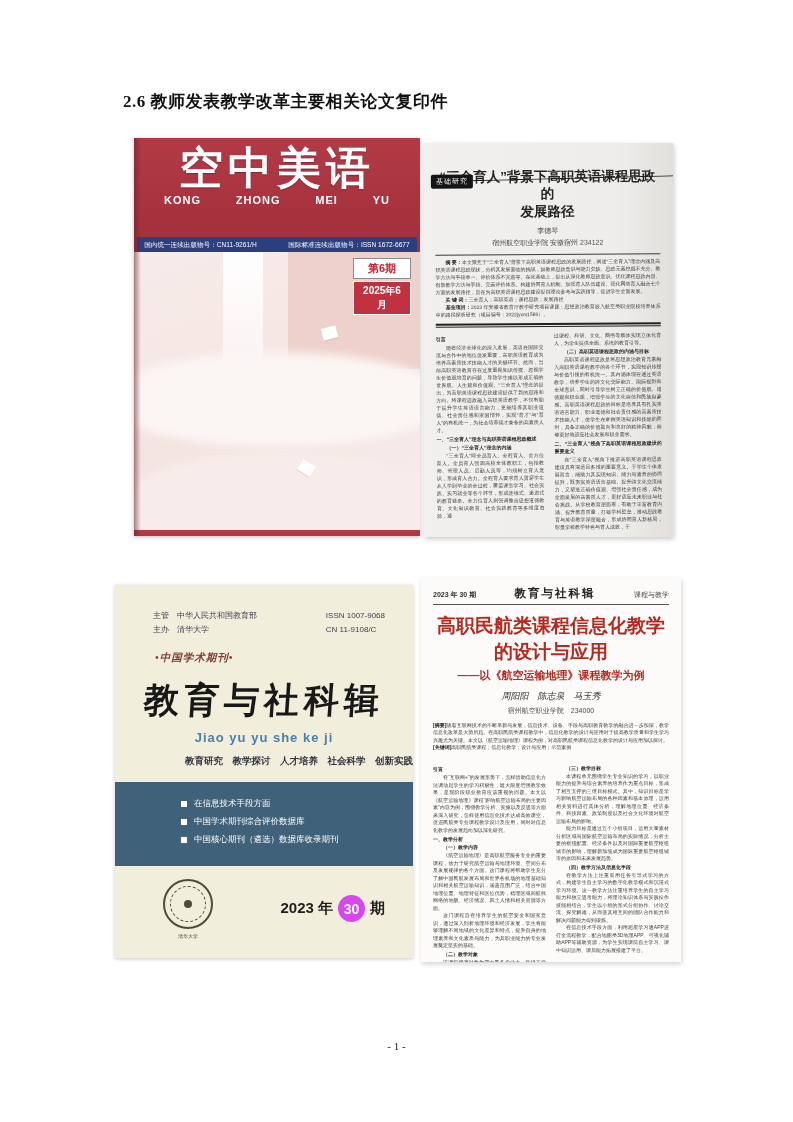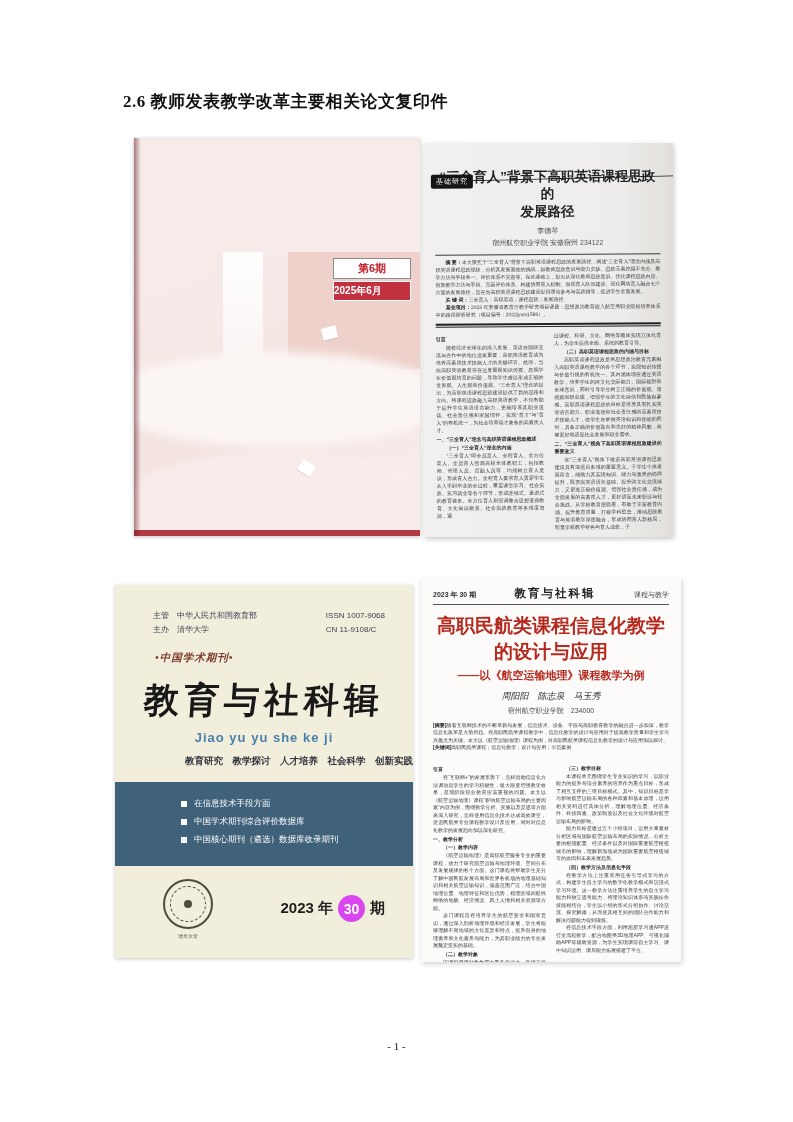--- a/index.html
+++ b/index.html
@@ -29,23 +29,23 @@
   .c1-art { position:absolute; left:0; top:114px; right:0; bottom:6px; background:linear-gradient(160deg,#f7ecea 0%, #f4e4e1 55%, #f8f0ef 100%); overflow:hidden; }
   .c1-spine { position:absolute; left:0; top:0; bottom:0; width:7px; background:linear-gradient(90deg, rgba(105,30,40,.55), rgba(105,30,40,0)); z-index:6; }
   .c1-salmon { position:absolute; right:0; top:0; width:46%; height:42%; background:#eed1cb; }
   .c1-window { position:absolute; left:31%; top:0; width:14%; height:48%; background:linear-gradient(180deg, rgba(255,255,255,.95), rgba(255,255,255,.45)); }
   .c1-blob1 { position:absolute; left:-10%; top:36%; width:120%; height:34%; background:#fbf5f4; border-radius:50%; filter:blur(5px); }
   .c1-blob2 { position:absolute; left:-6%; bottom:-14%; width:115%; height:42%; background:#f8ecea; border-radius:50%; filter:blur(4px); }
   .c1-paper { position:absolute; width:15px; height:12px; background:#fff; box-shadow:0 1px 1px rgba(0,0,0,.10); }
   .c1-paper.p1 { right:11%; top:11%; transform:rotate(18deg); }
   .c1-paper.p2 { right:29%; top:27%; transform:rotate(-14deg); }
   .c1-paper.p3 { right:37%; bottom:20%; transform:rotate(32deg); }
-  .c1-issue { position:absolute; right:9px; top:120px; width:78px; z-index:8; }
+  .c1-issue { position:absolute; right:9px; top:120px; width:58px; z-index:8; }
   .c1-issue-no { background:#ffffff; border:1px solid #8a8a8a; color:#c0232f; font-weight:bold; font-size:11px; text-align:center; padding:2px 0; }
-  .c1-issue-date { background:#c23140; border:1px solid #ffffff; color:#ffffff; font-weight:bold; font-size:10px; text-align:left; padding:2px 0; margin-top:2px; }
+  .c1-issue-date { background:#c23140; border:1px solid #ffffff; color:#ffffff; font-weight:bold; font-size:10px; text-align:center; padding:2px 8px; margin-top:2px; }
   .c1-bottom { position:absolute; left:0; right:0; bottom:0; height:6px; background:#b03a44; }
 
   
   .scan1 { left:424px; top:143px; width:249px; height:394px; background:linear-gradient(90deg,#f1f0ee 0%, #eeedeb 78%, #e2dfdb 100%); box-shadow:1px 2px 5px rgba(0,0,0,.22); overflow:hidden; }
   .s1-inner { position:relative; width:100%; height:100%; padding:0 12px; transform:rotate(-0.35deg); }
   .s1-curve { position:absolute; left:34px; right:-4px; top:10px; height:8px; border-top:1.6px solid #1c1c1c; border-radius:0 0 0 100%; transform:rotate(-1deg); }
   .s1-tag { position:absolute; left:8px; top:6px; background:#151515; color:#fff; font-size:7px; letter-spacing:1px; padding:2px 5px; border-radius:2px; }
   .s1-title { margin-top:25px; text-align:center; font-weight:bold; font-size:13.5px; line-height:1.28; color:#242424; }
   .s1-title2 { text-align:center; font-weight:bold; font-size:13.5px; color:#242424; }
   .s1-author { margin-top:5px; text-align:center; font-size:7px; color:#4a4a4a; }
@@ -92,20 +92,35 @@
   .s2-col { flex:1; overflow:hidden; }
 </style>
 </head>
 <body>
 
 <div class="page">
 
   <div class="abs doc-heading">2.6 教师发表教学改革主要相关论文复印件</div>
 
   <div class="abs cover1">
+    <div class="c1-red">
+      <div class="c1-title">空中美语</div>
+      <div class="c1-pinyin">
+        <span>KONG</span>
+        <span>ZHONG</span>
+        <span>MEI</span>
+        <span>YU</span>
+      </div>
+      <div class="c1-bar">
+        <div class="c1-bar-in t60">
+          <span>国内统一连续出版物号：CN11-9261/H</span>
+          <span>国际标准连续出版物号：ISSN 1672-6677</span>
+        </div>
+      </div>
+    </div>
     <div class="c1-art">
       <div class="c1-salmon"></div>
       <div class="c1-window"></div>
       <div class="c1-blob1"></div>
       <div class="c1-blob2"></div>
       <div class="c1-paper p1"></div>
       <div class="c1-paper p2"></div>
       <div class="c1-paper p3"></div>
     </div>
     <div class="c1-spine"></div>

